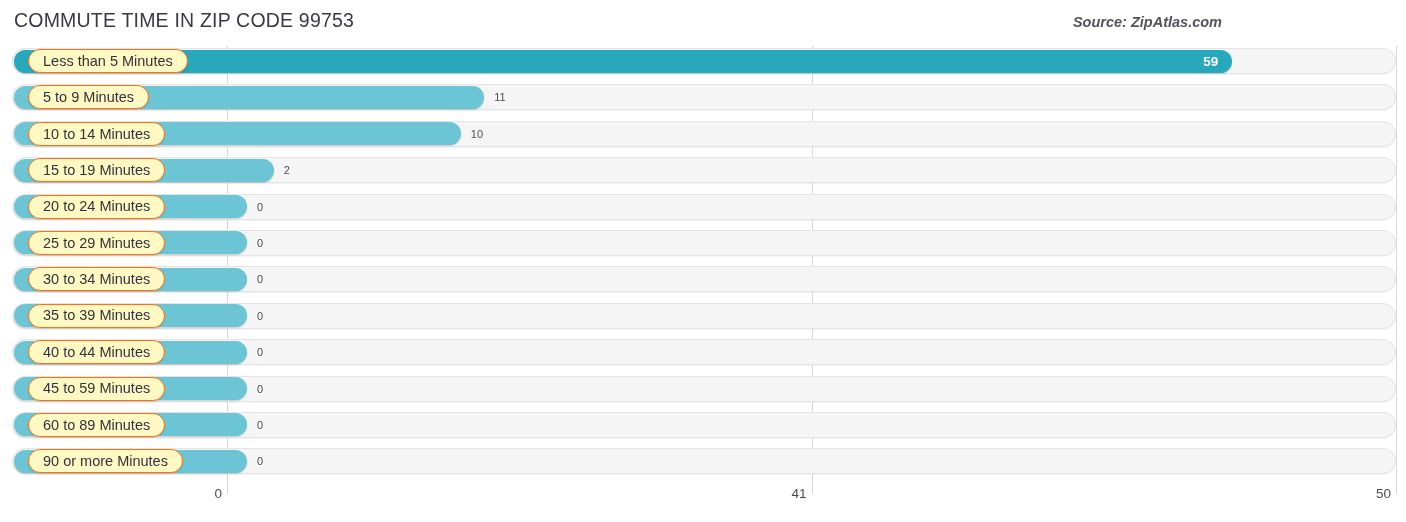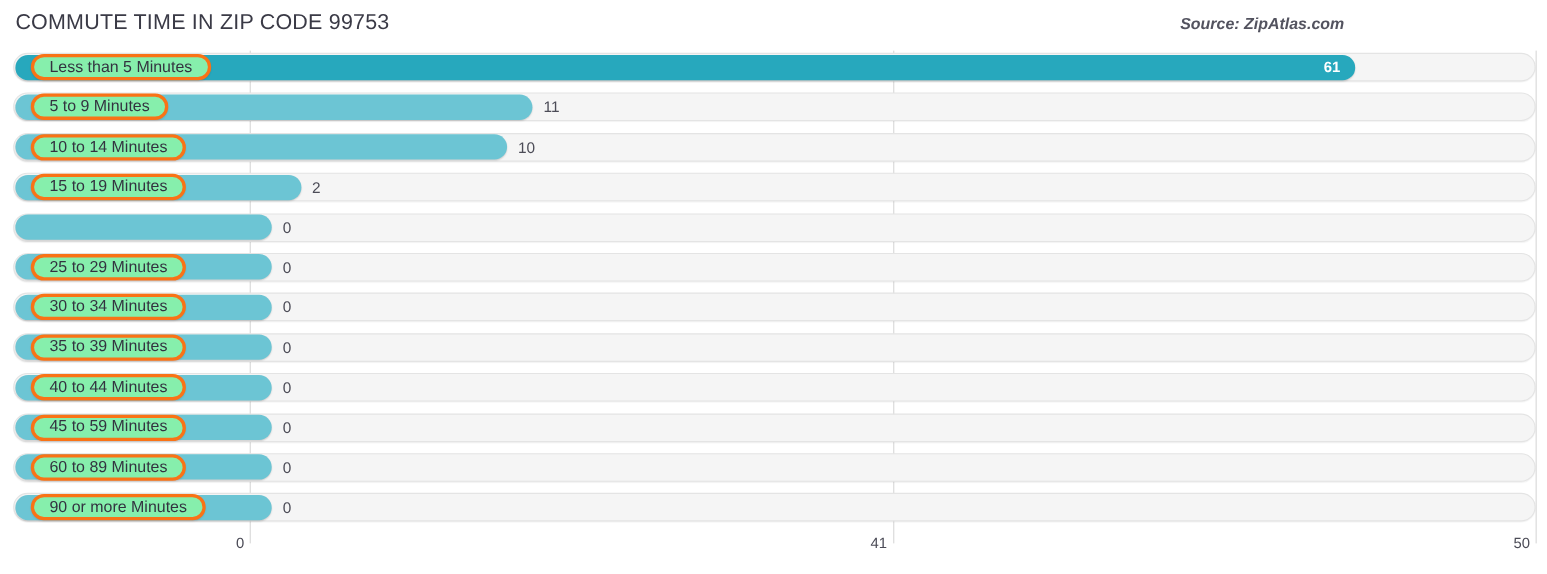--- a/index.html
+++ b/index.html
@@ -82,35 +82,35 @@
     transform: translateY(-50%);
     font-size: 13.5px;
     font-weight: 700;
     color: #ffffff;
     white-space: nowrap;
   }
   .bar-value-out {
     position: absolute;
     top: 50%;
     transform: translateY(-50%);
-    font-size: 14px;
+    font-size: 11px;
     color: #4c4c57;
     white-space: nowrap;
   }
 
   .pill {
     position: absolute;
     left: 28px;
     top: 3px;
     height: 24px;
     display: flex;
     align-items: center;
     padding: 0 14px;
-    background: #86efac;
-    border: 3px solid #f97316;
+    background: #fef9c3;
+    border: 1px solid #f97316;
     border-radius: 12px;
     box-shadow: 0 1px 1.5px rgba(0,0,0,0.10);
   }
   .pill-label {
     font-size: 14.5px;
     color: #333340;
     white-space: nowrap;
     line-height: 1;
   }
 
@@ -143,21 +143,21 @@
   <div class="plot">
     <div class="gridlines">
         <div class="gridline" style="left: 227px;"></div>
         <div class="gridline" style="left: 811.5px;"></div>
         <div class="gridline" style="left: 1396px;"></div>
       </div>
     <div class="rows">
         <div class="row">
           <div class="track"></div>
           <div class="bar primary" style="width: 1218.34px;">
-            <span class="bar-value-in">61</span>
+            <span class="bar-value-in">59</span>
           </div>
           <div class="pill">
             <span class="pill-label">Less than 5 Minutes</span>
           </div>
         </div>
         <div class="row">
           <div class="track"></div>
           <div class="bar secondary" style="width: 470.18px;"></div>
           <span class="bar-value-out" style="left: 494.18px;">11</span>
           <div class="pill">
@@ -177,20 +177,23 @@
           <div class="bar secondary" style="width: 259.76px;"></div>
           <span class="bar-value-out" style="left: 283.76px;">2</span>
           <div class="pill">
             <span class="pill-label">15 to 19 Minutes</span>
           </div>
         </div>
         <div class="row">
           <div class="track"></div>
           <div class="bar secondary" style="width: 233px;"></div>
           <span class="bar-value-out" style="left: 257px;">0</span>
+          <div class="pill">
+            <span class="pill-label">20 to 24 Minutes</span>
+          </div>
         </div>
         <div class="row">
           <div class="track"></div>
           <div class="bar secondary" style="width: 233px;"></div>
           <span class="bar-value-out" style="left: 257px;">0</span>
           <div class="pill">
             <span class="pill-label">25 to 29 Minutes</span>
           </div>
         </div>
         <div class="row">

